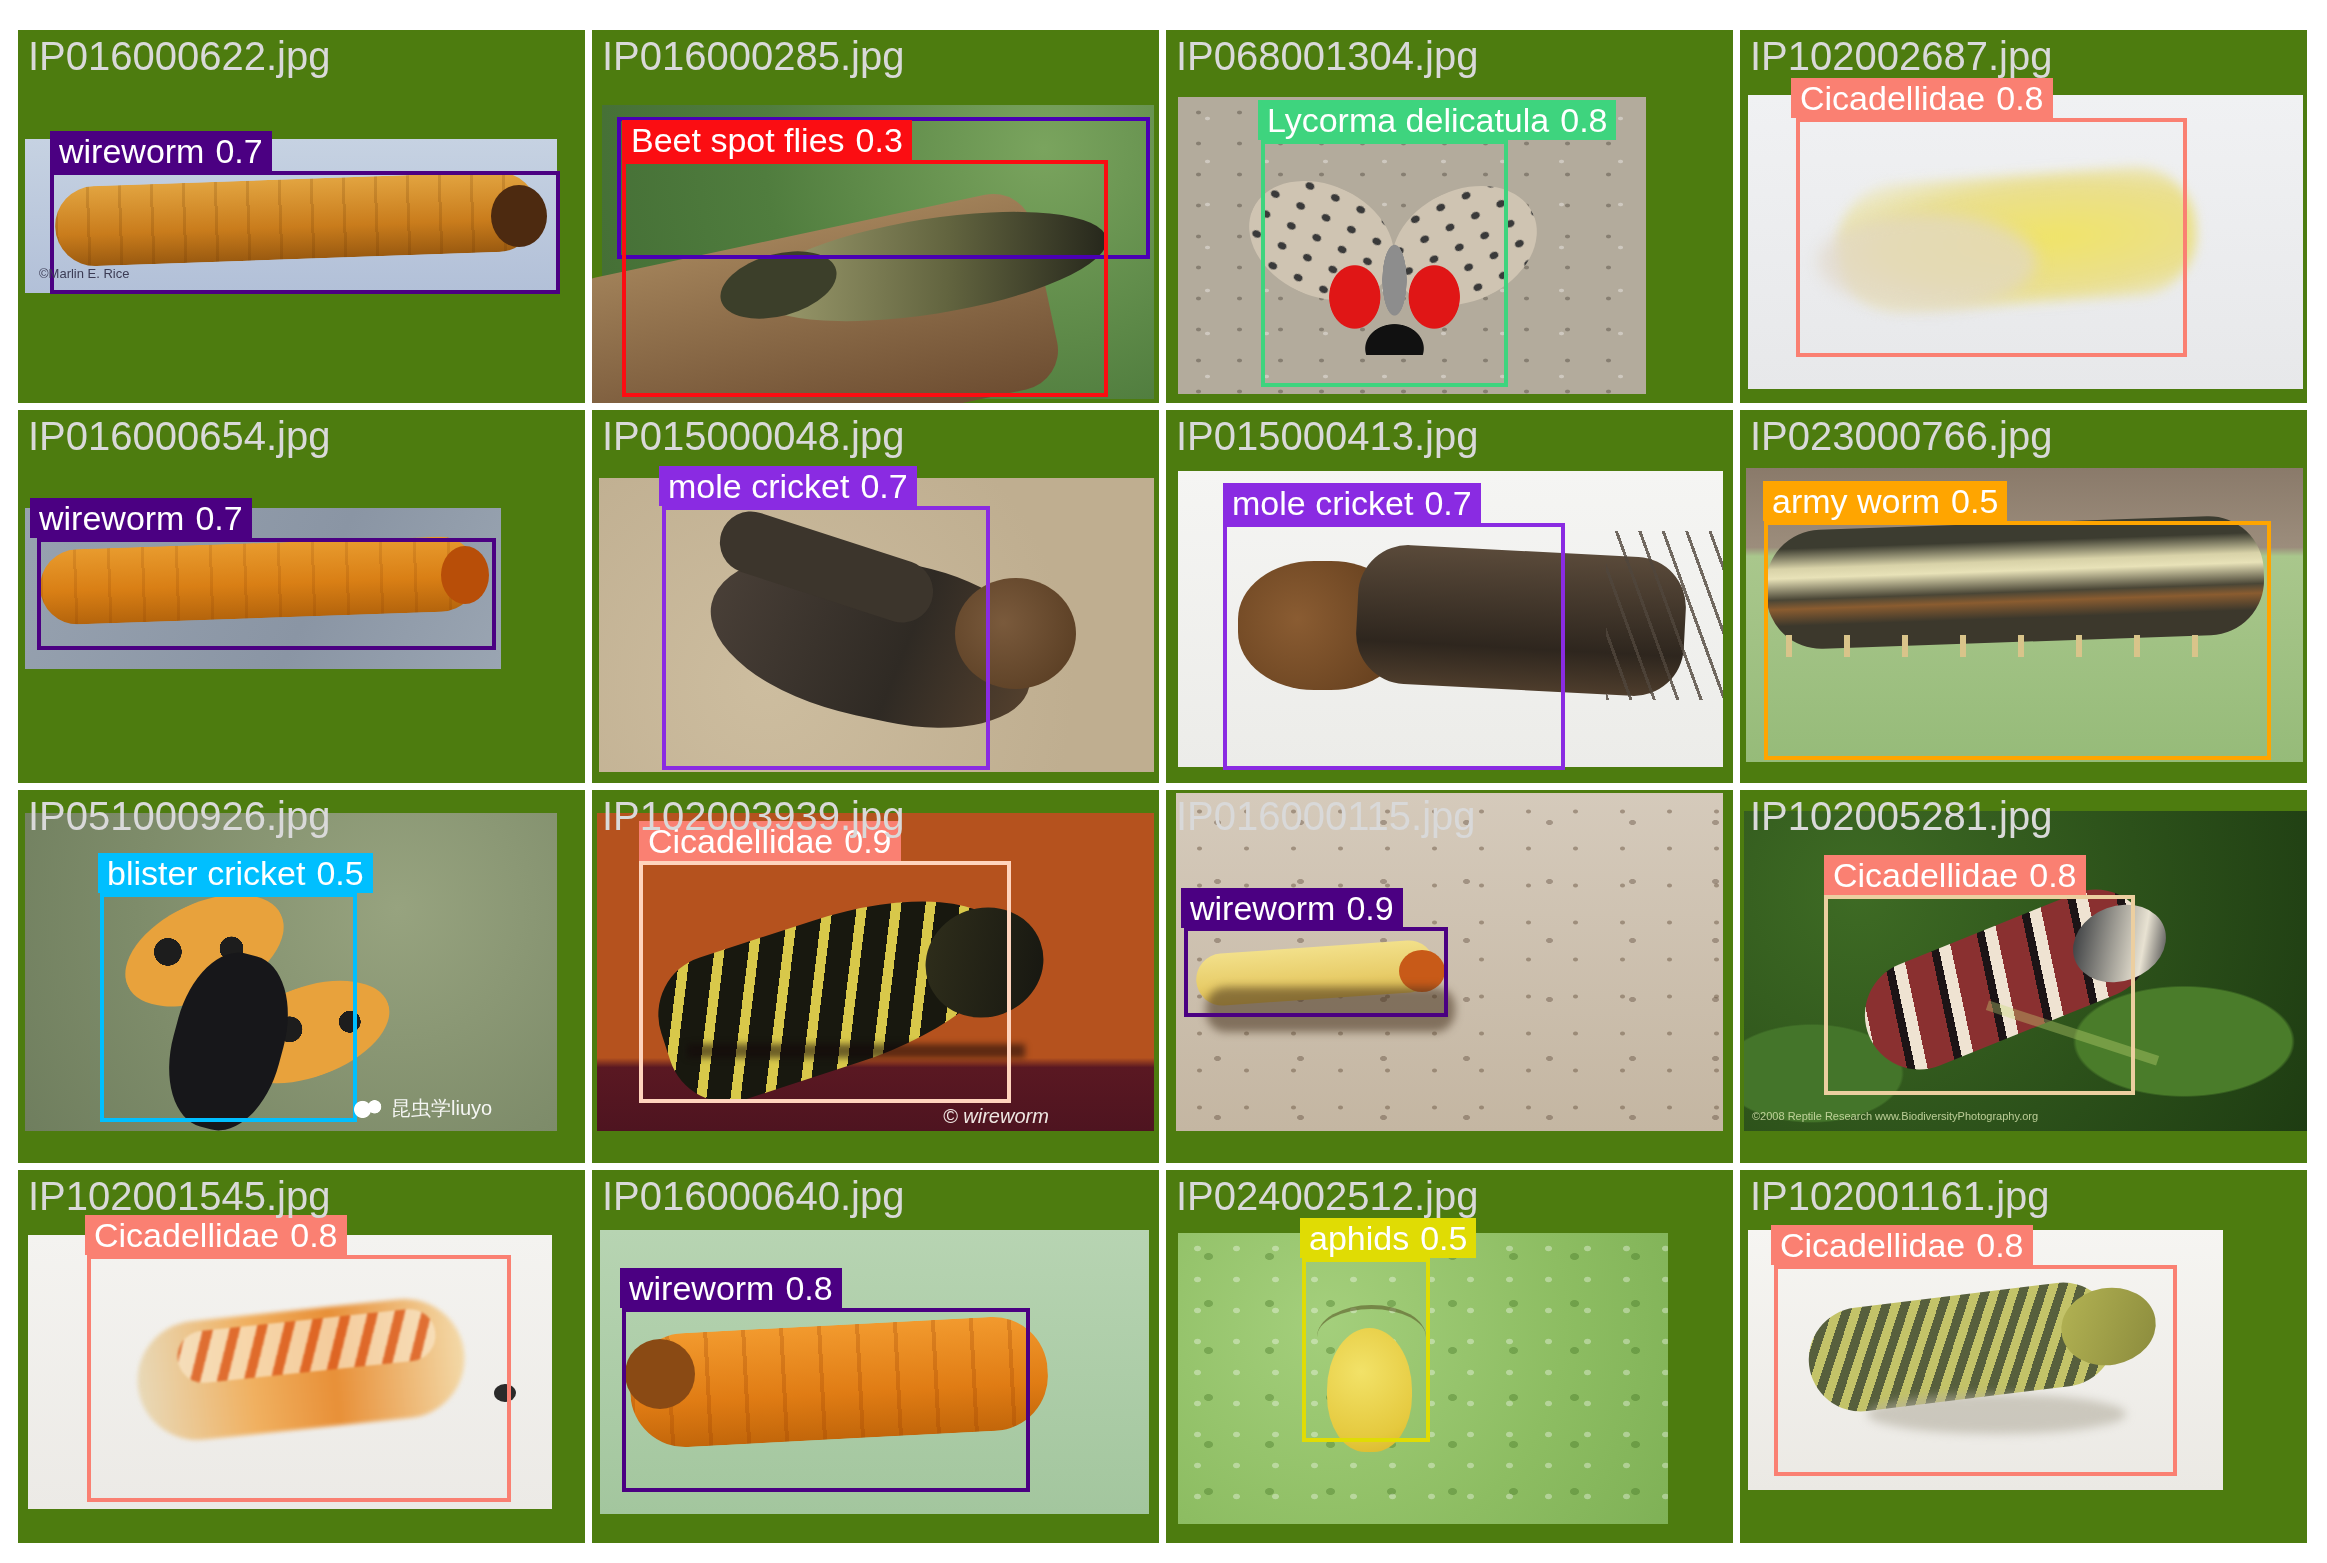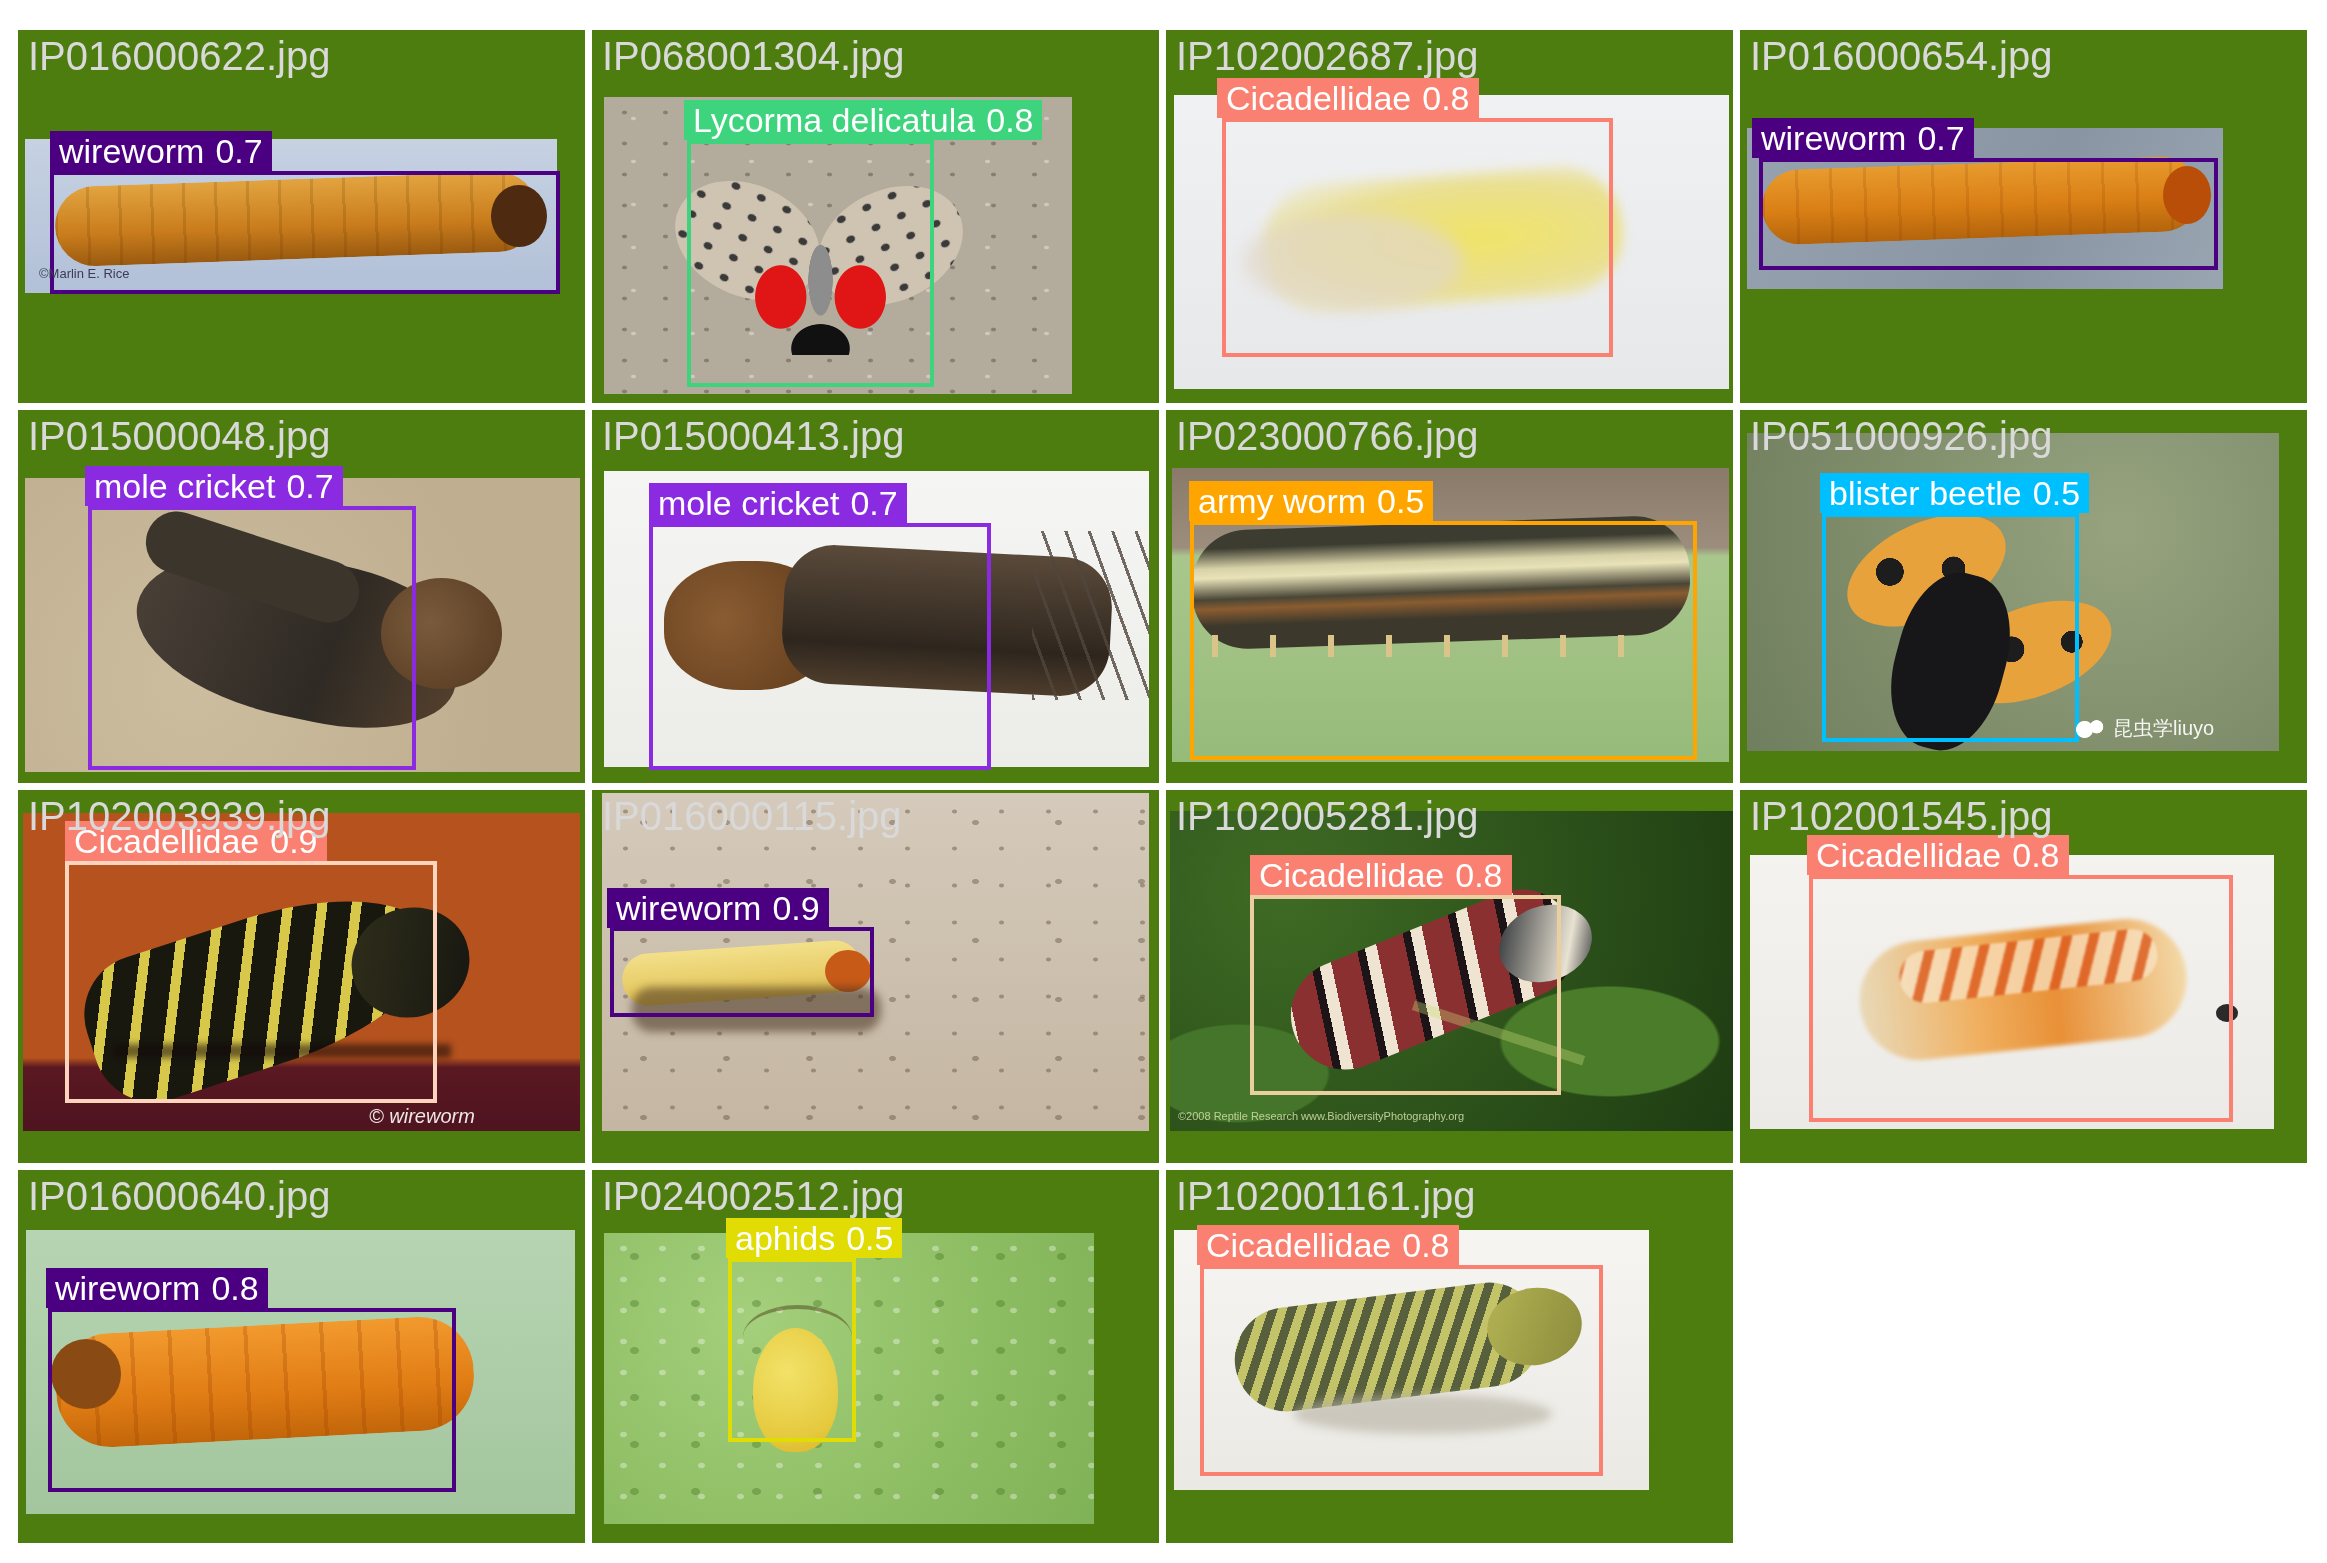--- a/index.html
+++ b/index.html
@@ -207,20 +207,37 @@
         </div>
       <div class="bbox col-wireworm"></div>
       <div class="chip col-wireworm">
           <span>wireworm</span>
           <span>0.7</span>
         </div>
       <div class="wm">©Marlin E. Rice</div>
     </div>
   </div>
 
+  <div class="cell" id="c2">
+    <div class="fname">IP016000285.jpg</div>
+    <div class="photo">
+      <div class="art">
+          <i class="pa"></i>
+          <i class="pb"></i>
+          <i class="pc"></i>
+        </div>
+      <div class="bbox2"></div>
+      <div class="bbox col-beet"></div>
+      <div class="chip col-beet">
+          <span>Beet spot flies</span>
+          <span>0.3</span>
+        </div>
+      <div class="wm"></div>
+    </div>
+  </div>
 
   <div class="cell" id="c3">
     <div class="fname">IP068001304.jpg</div>
     <div class="photo">
       <div class="art">
           <i class="pa"></i>
           <i class="pb"></i>
           <i class="pc"></i>
         </div>
       <div class="bbox col-lycorma"></div>
@@ -320,21 +337,21 @@
   <div class="cell" id="c9">
     <div class="fname">IP051000926.jpg</div>
     <div class="photo">
       <div class="art">
           <i class="pa"></i>
           <i class="pb"></i>
           <i class="pc"></i>
         </div>
       <div class="bbox col-blisterbeetle"></div>
       <div class="chip col-blisterbeetle">
-          <span>blister beetle</span>
+          <span>blister cricket</span>
           <span>0.5</span>
         </div>
       <div class="wm">昆虫学liuyo</div>
     </div>
   </div>
 
   <div class="cell" id="c10">
     <div class="fname">IP102003939.jpg</div>
     <div class="photo">
       <div class="art">

